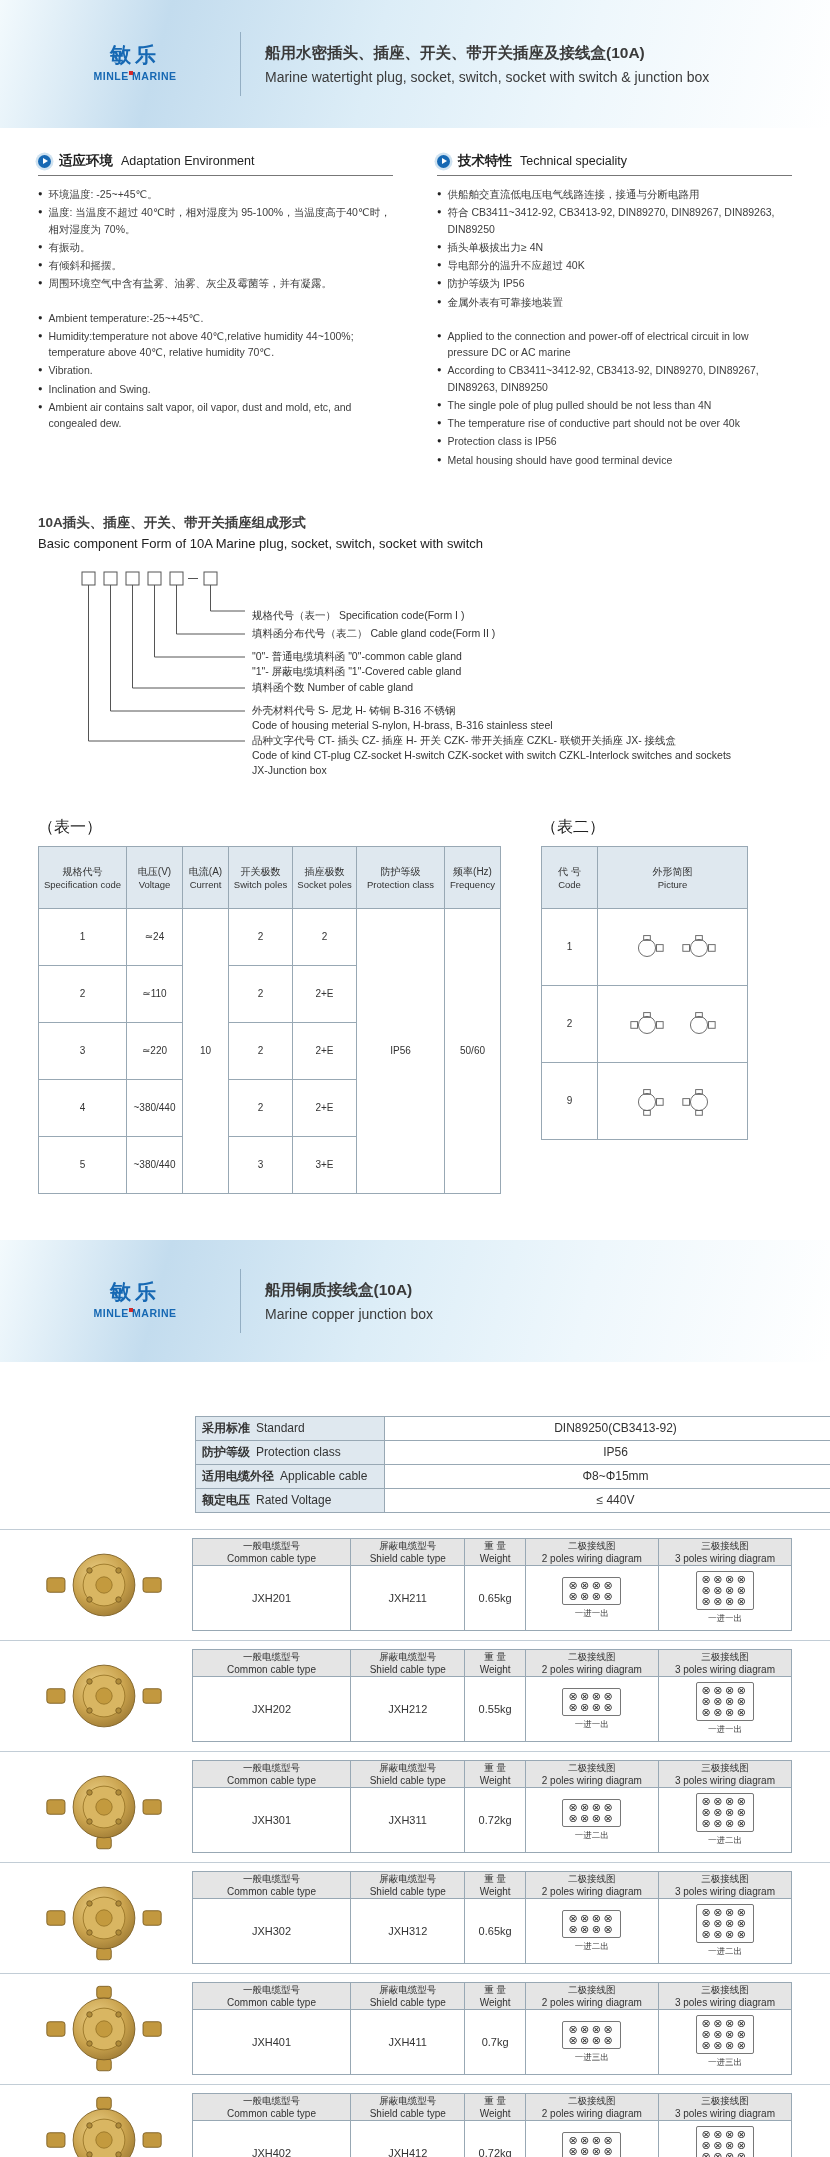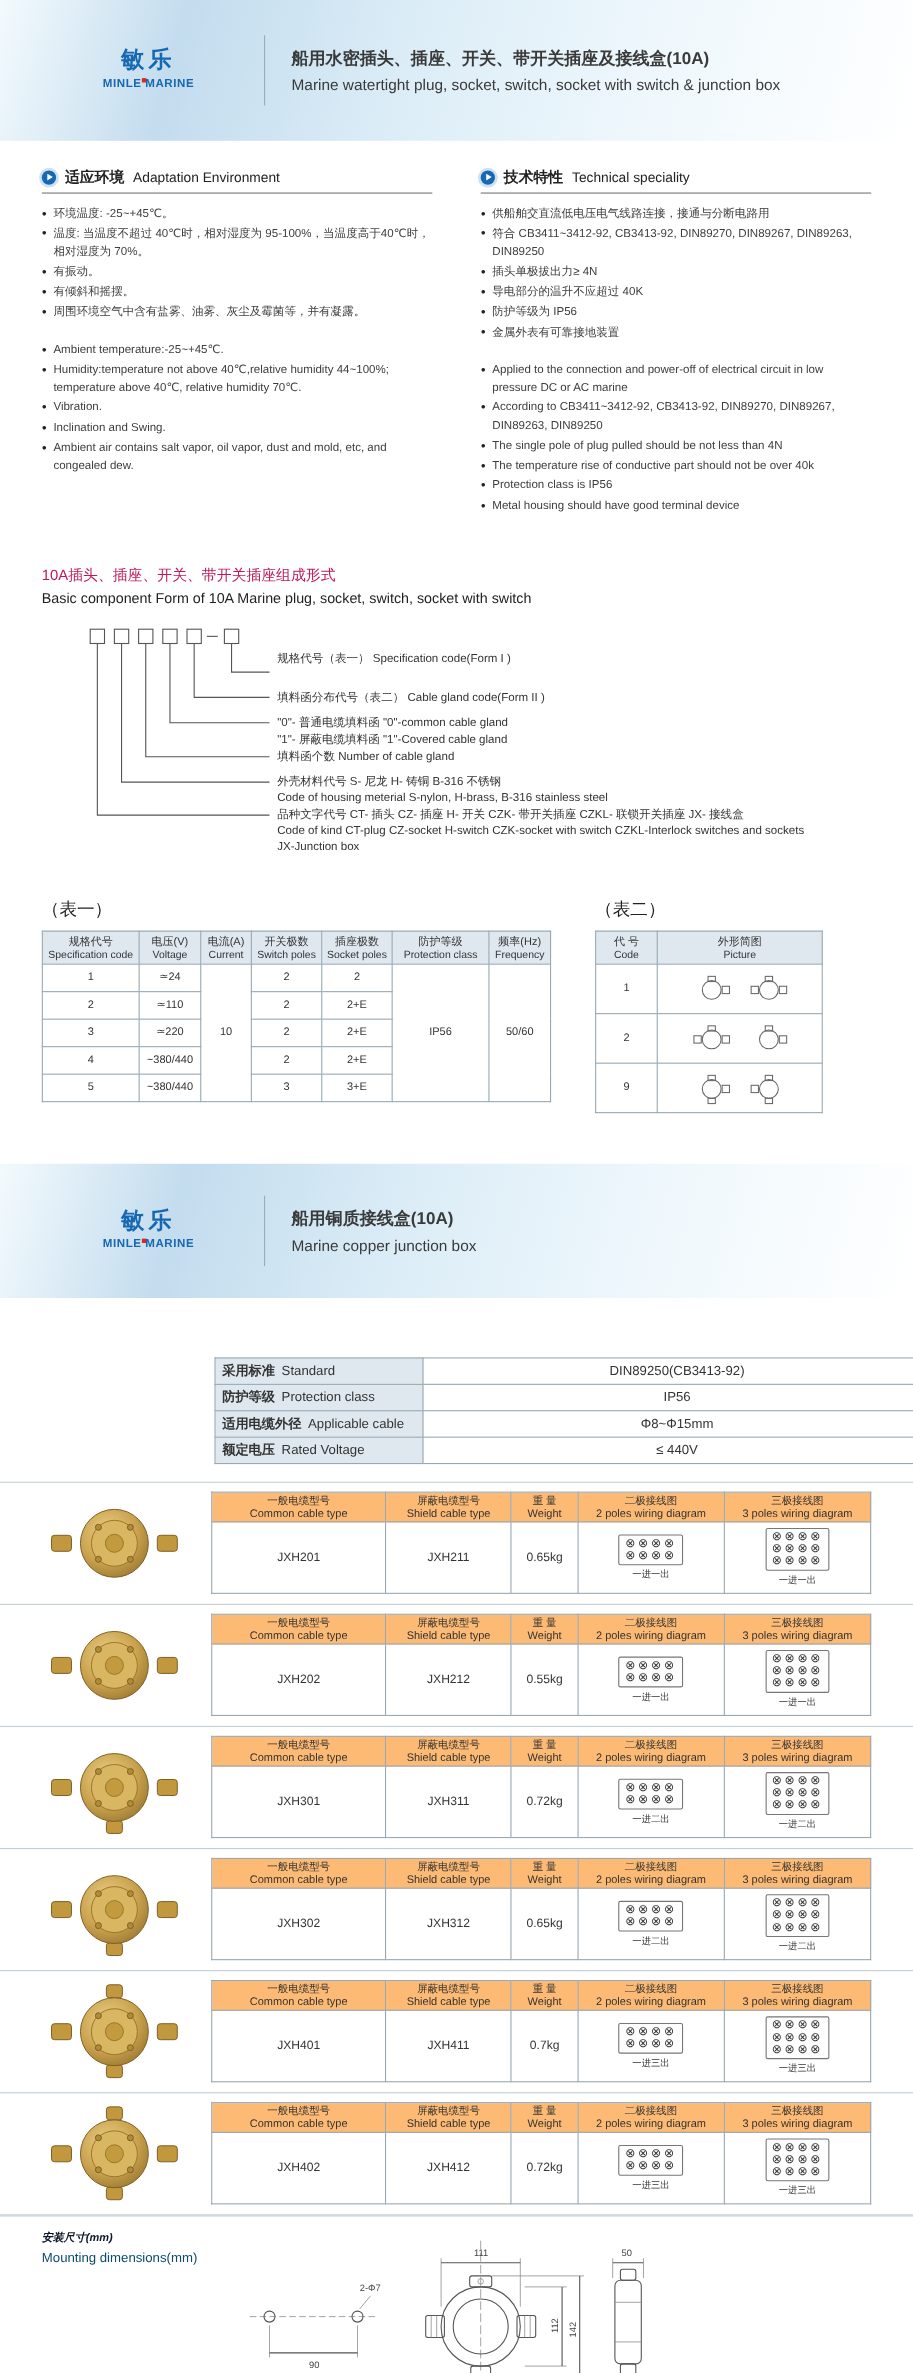--- a/index.html
+++ b/index.html
@@ -28,31 +28,31 @@
             border-left:5.5px solid #fff;border-top:3.4px solid transparent;border-bottom:3.4px solid transparent;}
   .sec-cn{font-size:13.5px;font-weight:bold;color:#222;}
   .sec-en{font-size:12.5px;color:#222;}
   ul.blist{list-style:none;margin:10px 0 0;padding:0;font-size:10.5px;line-height:1.55;color:#3d3d3d;}
   ul.blist li{display:flex;gap:6px;margin-bottom:2px;}
   .blt{font-size:7.5px;line-height:2.1;color:#222;flex-shrink:0;}
   ul.blist.en{margin-top:18px;}
 
   
   .comp{padding:0 38px;margin-top:44px;}
-  .comp-cn{font-size:13.5px;font-weight:normal;color:#be185d;}
+  .comp-cn{font-size:13.5px;font-weight:bold;color:#404040;}
   .comp-en{font-size:13px;margin-top:4px;color:#222;}
   .diagram{position:relative;margin:20px 0 0 42px;height:218px;width:748px;}
   .diagram svg{position:absolute;left:0;top:0;}
   .clabel{position:absolute;left:172px;font-size:10.5px;white-space:nowrap;color:#333;}
 
   
   .forms{display:flex;padding:0 38px;margin-top:28px;gap:40px;align-items:flex-start;}
   .fcap{font-size:16px;color:#222;margin-bottom:8px;}
   table.ftab{border-collapse:collapse;font-size:10px;color:#333;}
-  .ftab th,.ftab td{border:1px solid #98a8b4;text-align:center;vertical-align:middle;padding:2px 3px;}
+  .ftab th,.ftab td{border:1px solid #98a8b4;text-align:center;vertical-align:middle;padding:18px 3px;}
   .ftab thead th{background:#dfe8ef;font-weight:normal;}
   .ftab .cn{display:block;font-size:10px;}
   .ftab .en{display:block;font-size:9.5px;}
   .ftab td{height:20px;}
   .f2 td{height:40px;}
   .sketch{width:38px;height:32px;vertical-align:middle;margin:0 7px;}
 
   
   .stdtbl{margin:54px 0 0 195px;border-collapse:collapse;font-size:12px;width:652px;color:#333;}
   .stdtbl td{border:1px solid #98a8b4;padding:3px 6px;height:15px;}
@@ -61,21 +61,21 @@
   .std-value{text-align:center;}
 
   
   .products{margin-top:16px;}
   .prow{display:flex;align-items:center;border-top:1px solid #c2cdd6;padding:5px 38px 5px 28px;height:100px;}
   .prow:last-child{border-bottom:1px solid #c2cdd6;}
   .pphoto{width:152px;display:flex;justify-content:center;flex-shrink:0;}
   .photo{width:118px;height:90px;}
   .ptable{border-collapse:collapse;font-size:9.5px;margin-left:12px;flex:1;color:#333;}
   .ptable th,.ptable td{border:1px solid #98a8b4;text-align:center;vertical-align:middle;padding:1px 2px;}
-  .ptable thead th{background:#fdba74;font-weight:normal;}
+  .ptable thead th{background:#e5e5e5;font-weight:normal;}
   .ptable .cn{display:block;font-size:9.5px;}
   .ptable .en{display:block;font-size:10px;}
   .ptable tbody td{height:62px;}
   .model{font-size:11px;}
   .wire{display:inline-block;border:1px solid #777;border-radius:2px;padding:2px 5px;background:#fdfdfd;}
   .wrow{font-size:11px;line-height:11px;letter-spacing:2.5px;color:#333;}
   .cap{font-size:8.5px;margin-top:3px;color:#333;}
 
   
   .mounting{border-top:1px solid #c2cdd6;margin-top:0;padding:12px 38px 18px;display:flex;gap:36px;align-items:flex-start;}
@@ -231,21 +231,21 @@
           <rect x="124" y="1" width="13" height="13"></rect>
           <polyline points="130.5,14 130.5,40 165,40"></polyline>
           <polyline points="96.5,14 96.5,63 165,63"></polyline>
           <polyline points="74.5,14 74.5,86 165,86"></polyline>
           <polyline points="52.5,14 52.5,117 165,117"></polyline>
           <polyline points="30.5,14 30.5,140 165,140"></polyline>
           <polyline points="8.5,14 8.5,170 165,170"></polyline>
         </g>
       </svg>
       <div id="comp-labels">
-          <div class="clabel" style="top: 21px;">规格代号（表一） Specification code(Form I )</div>
+          <div class="clabel" style="top: 38px;">规格代号（表一） Specification code(Form I )</div>
           <div class="clabel" style="top: 56px;">填料函分布代号（表二） Cable gland code(Form II )</div>
           <div class="clabel" style="top: 79px;">"0"- 普通电缆填料函 "0"-common cable gland</div>
           <div class="clabel" style="top: 94px;">"1"- 屏蔽电缆填料函 "1"-Covered cable gland</div>
           <div class="clabel" style="top: 110px;">填料函个数 Number of cable gland</div>
           <div class="clabel" style="top: 133px;">外壳材料代号 S- 尼龙 H- 铸铜 B-316 不锈钢</div>
           <div class="clabel" style="top: 148px;">Code of housing meterial S-nylon, H-brass, B-316 stainless steel</div>
           <div class="clabel" style="top: 163px;">品种文字代号 CT- 插头 CZ- 插座 H- 开关 CZK- 带开关插座 CZKL- 联锁开关插座 JX- 接线盒</div>
           <div class="clabel" style="top: 178px;">Code of kind CT-plug CZ-socket H-switch CZK-socket with switch CZKL-Interlock switches and sockets</div>
           <div class="clabel" style="top: 193px;">JX-Junction box</div>
         </div>

